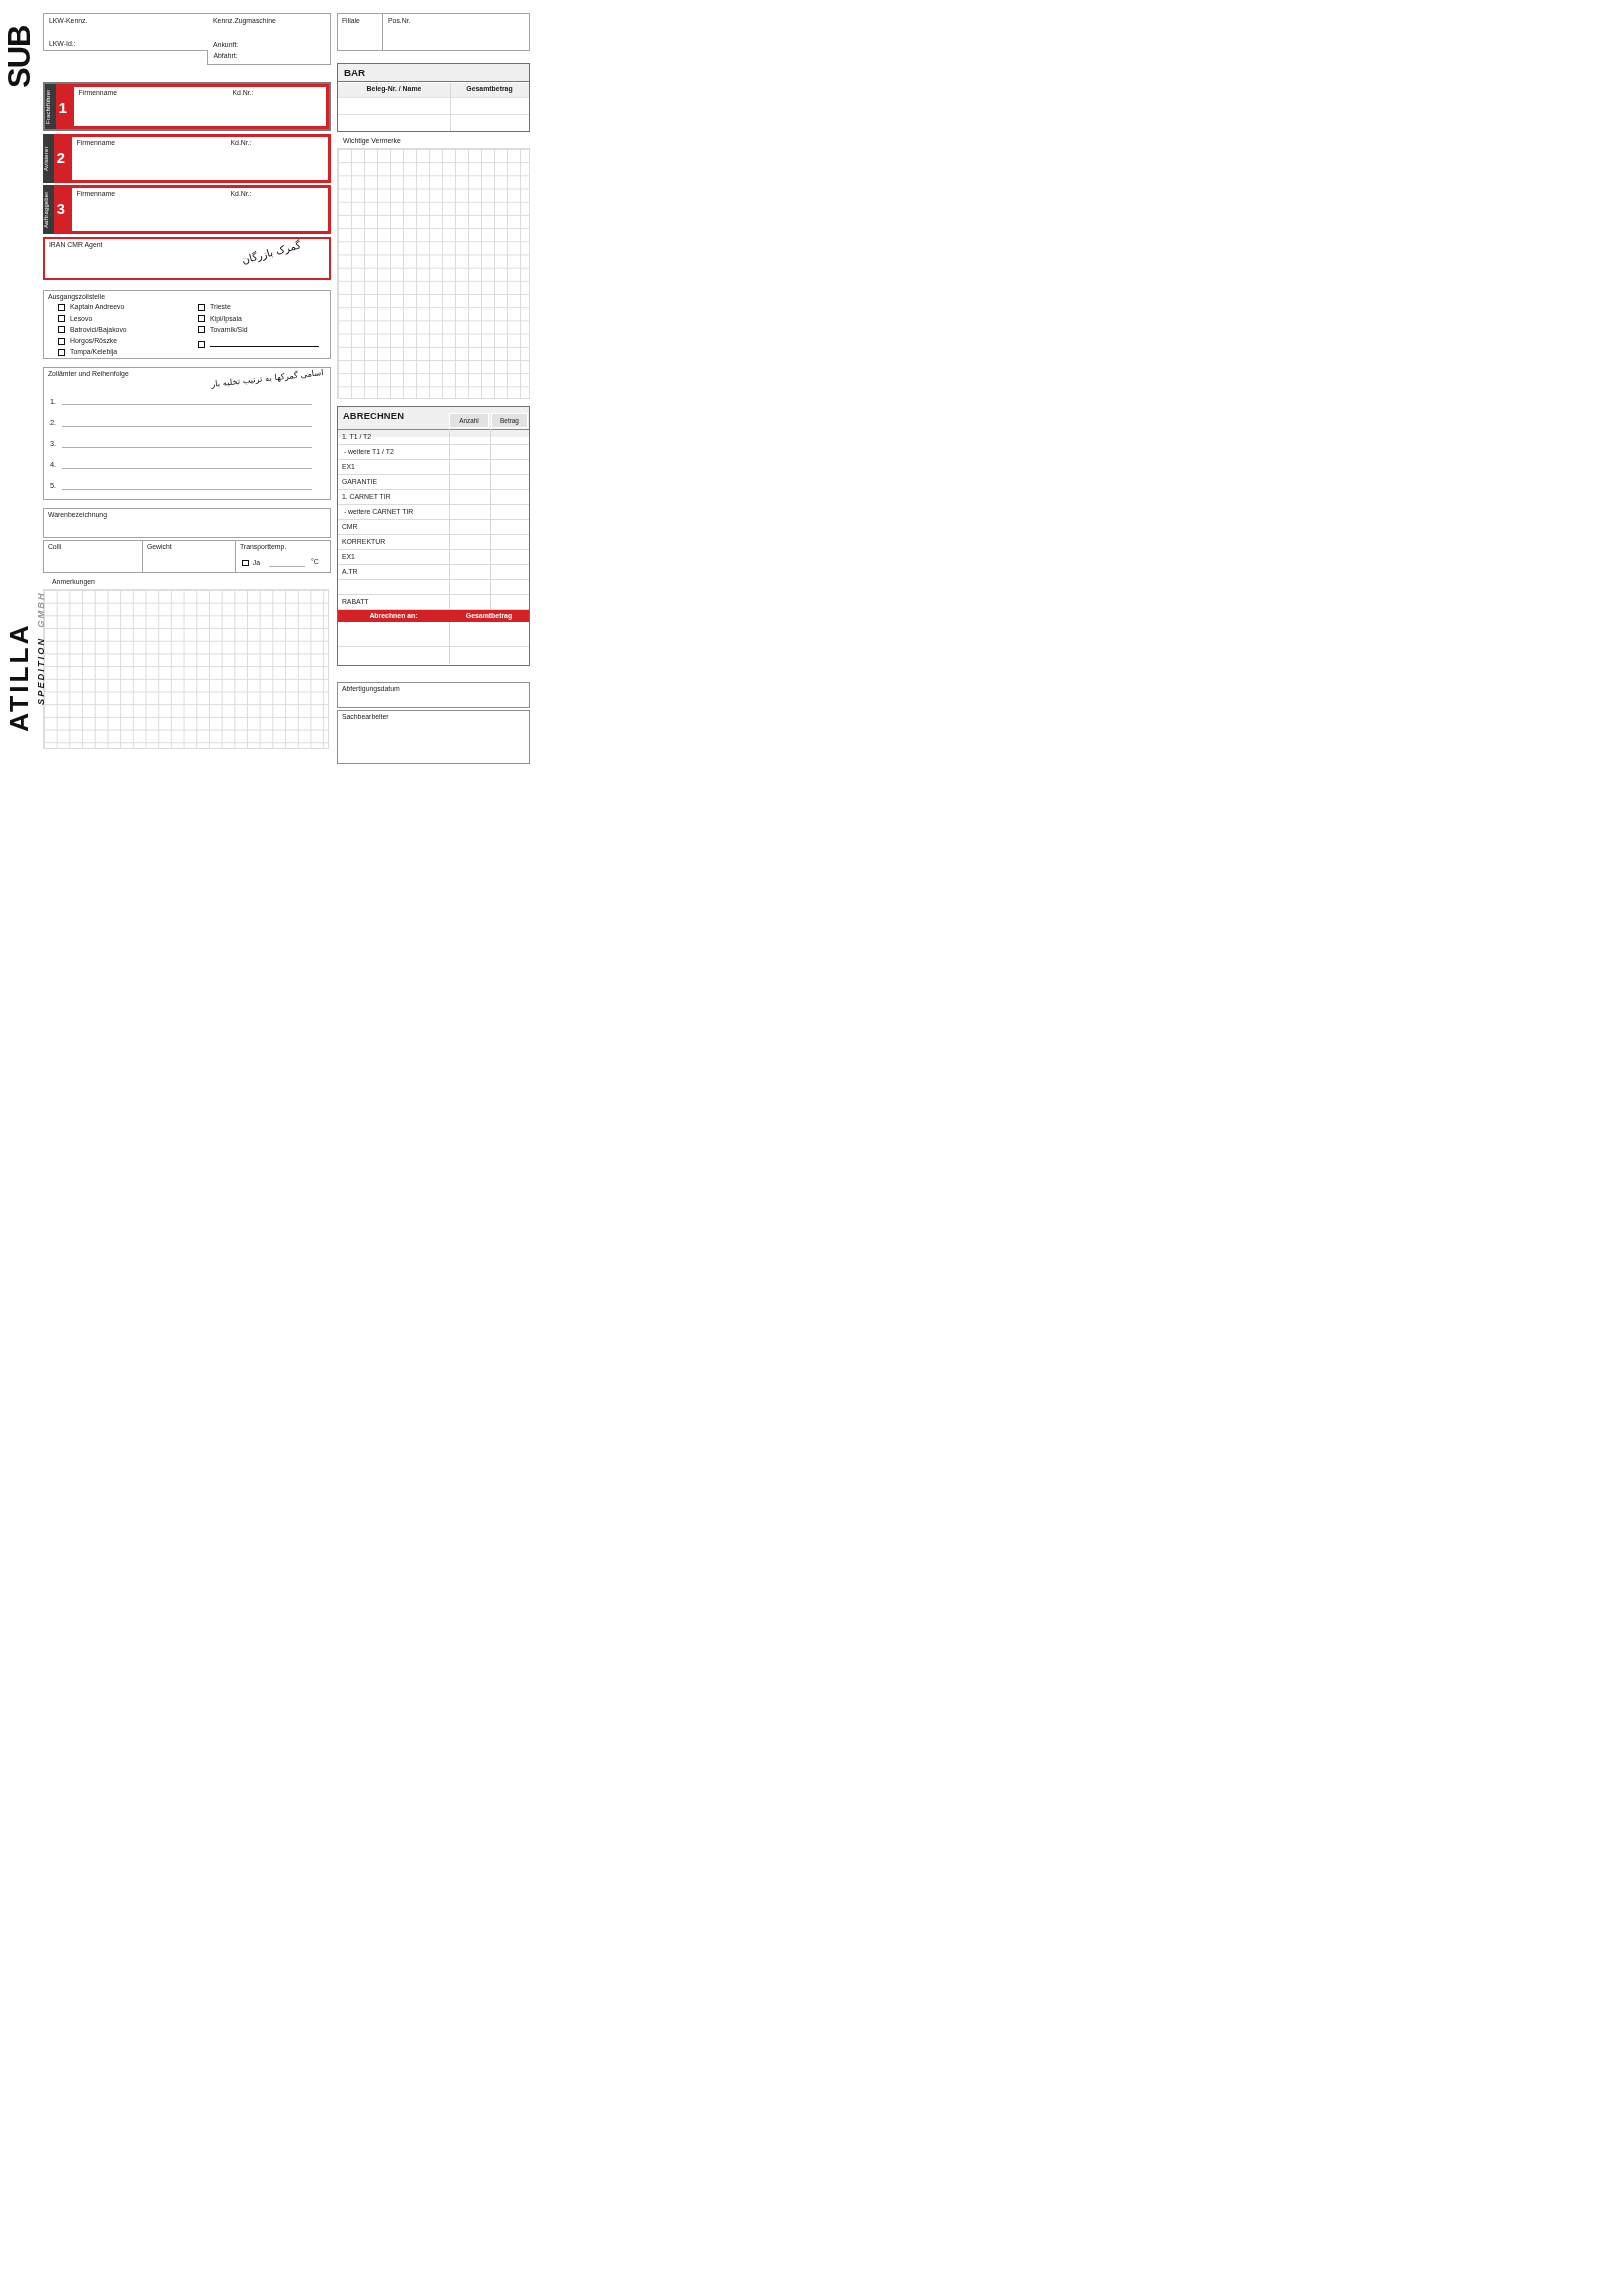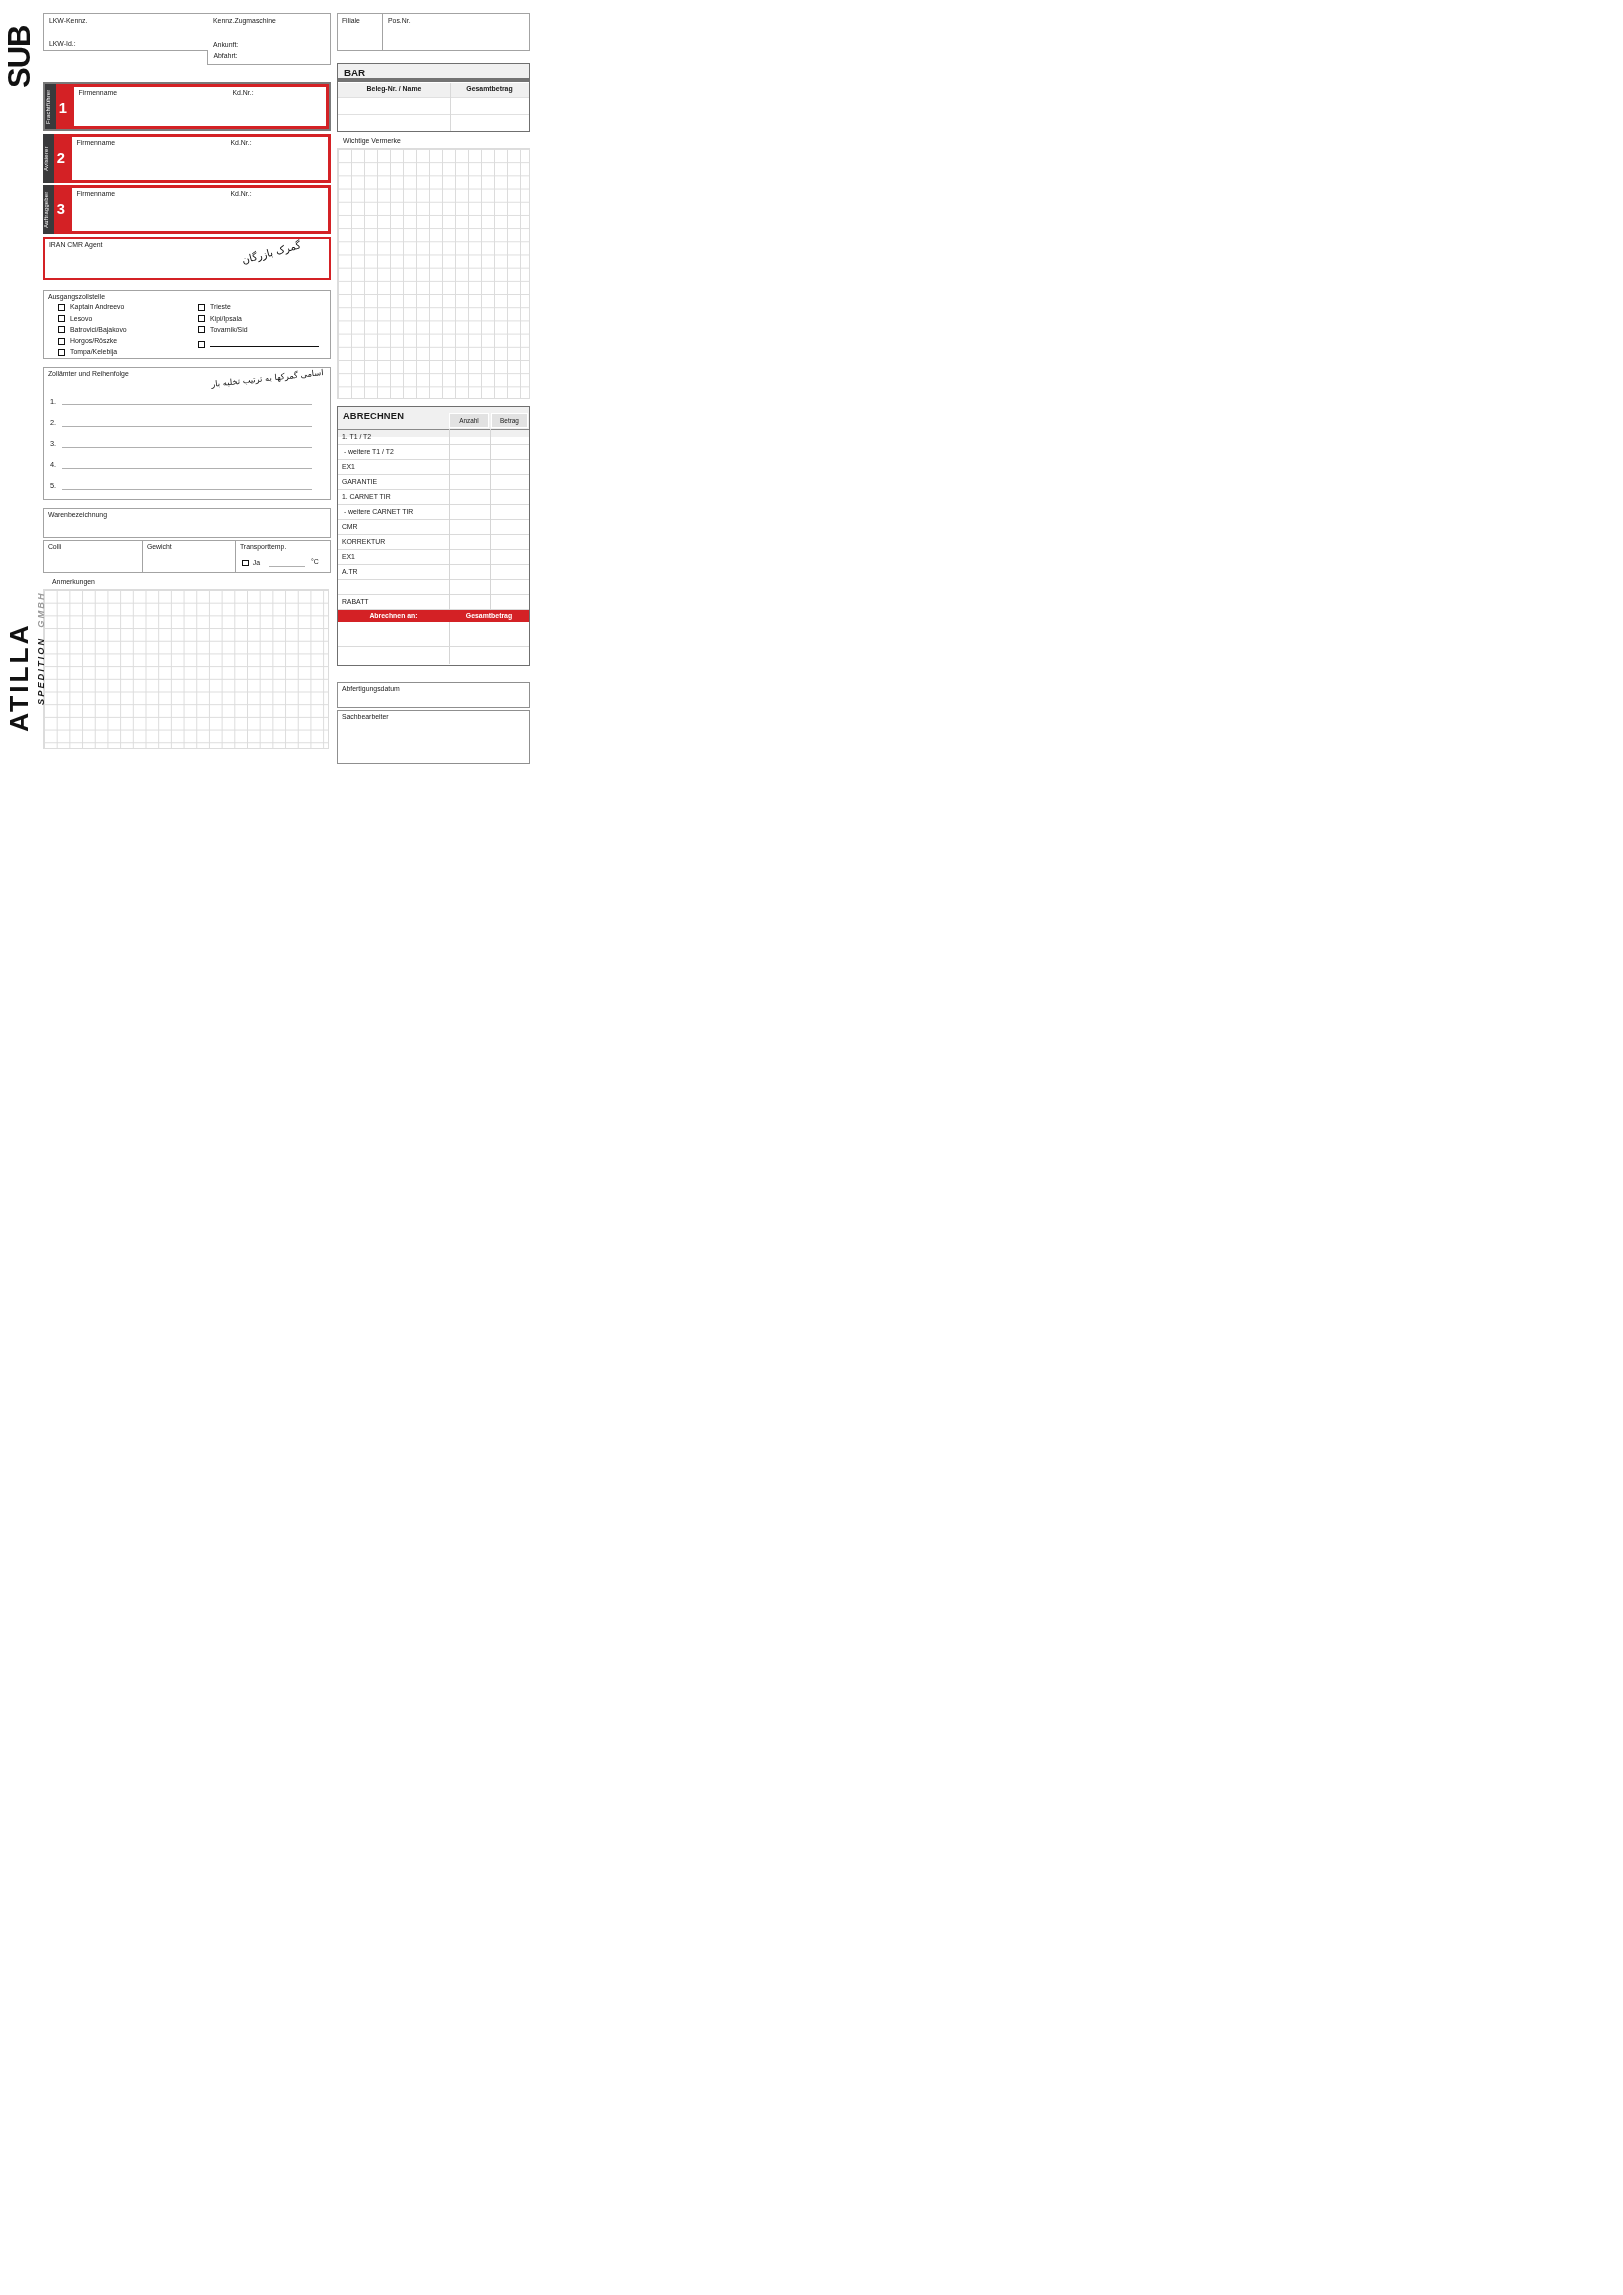--- a/index.html
+++ b/index.html
@@ -17,21 +17,21 @@
   
   .sub-logo { left:2px; top:9.8px; width:38px; height:93px; font-size:31px; font-weight:bold;
               letter-spacing:-1px; color:#111; }
 
   
   .truck-ext { position:absolute; left:207px; top:50px; width:124px; height:15px;
                background:#fff; border:1.5px solid #a3a3a3; border-top:none; }
 
   
   .bar-title { position:absolute; left:0; top:0; right:0; height:17.7px; background:#f0f0f0;
-               border-bottom:4px solid #737373; }
+               border-bottom:1px solid #737373; }
   .bar-title span { position:absolute; left:5.9px; top:2.9px; font-size:9.8px; font-weight:bold; }
   .bar-head { position:absolute; left:0; top:18.6px; right:0; height:14.2px; background:#f0f0f0; }
   .bar-col1 { position:absolute; left:0; top:2.5px; width:112px; text-align:center; font-weight:bold; font-size:6.9px; }
   .bar-col2 { position:absolute; left:112px; top:2.5px; right:0; text-align:center; font-weight:bold; font-size:6.9px; }
   .bar-vline { position:absolute; left:112px; top:18.6px; bottom:0; width:1px; background:#d8d8d8; }
   .bar-row { position:absolute; left:0; right:0; height:16.7px; background:#fff; border-top:1px solid #e0e0e0; }
 
   
   .party { position:absolute; left:43px; width:288px; height:49px; background:#d42125; }
   .party.with-frame { border:2px solid #7a7a7a; }

